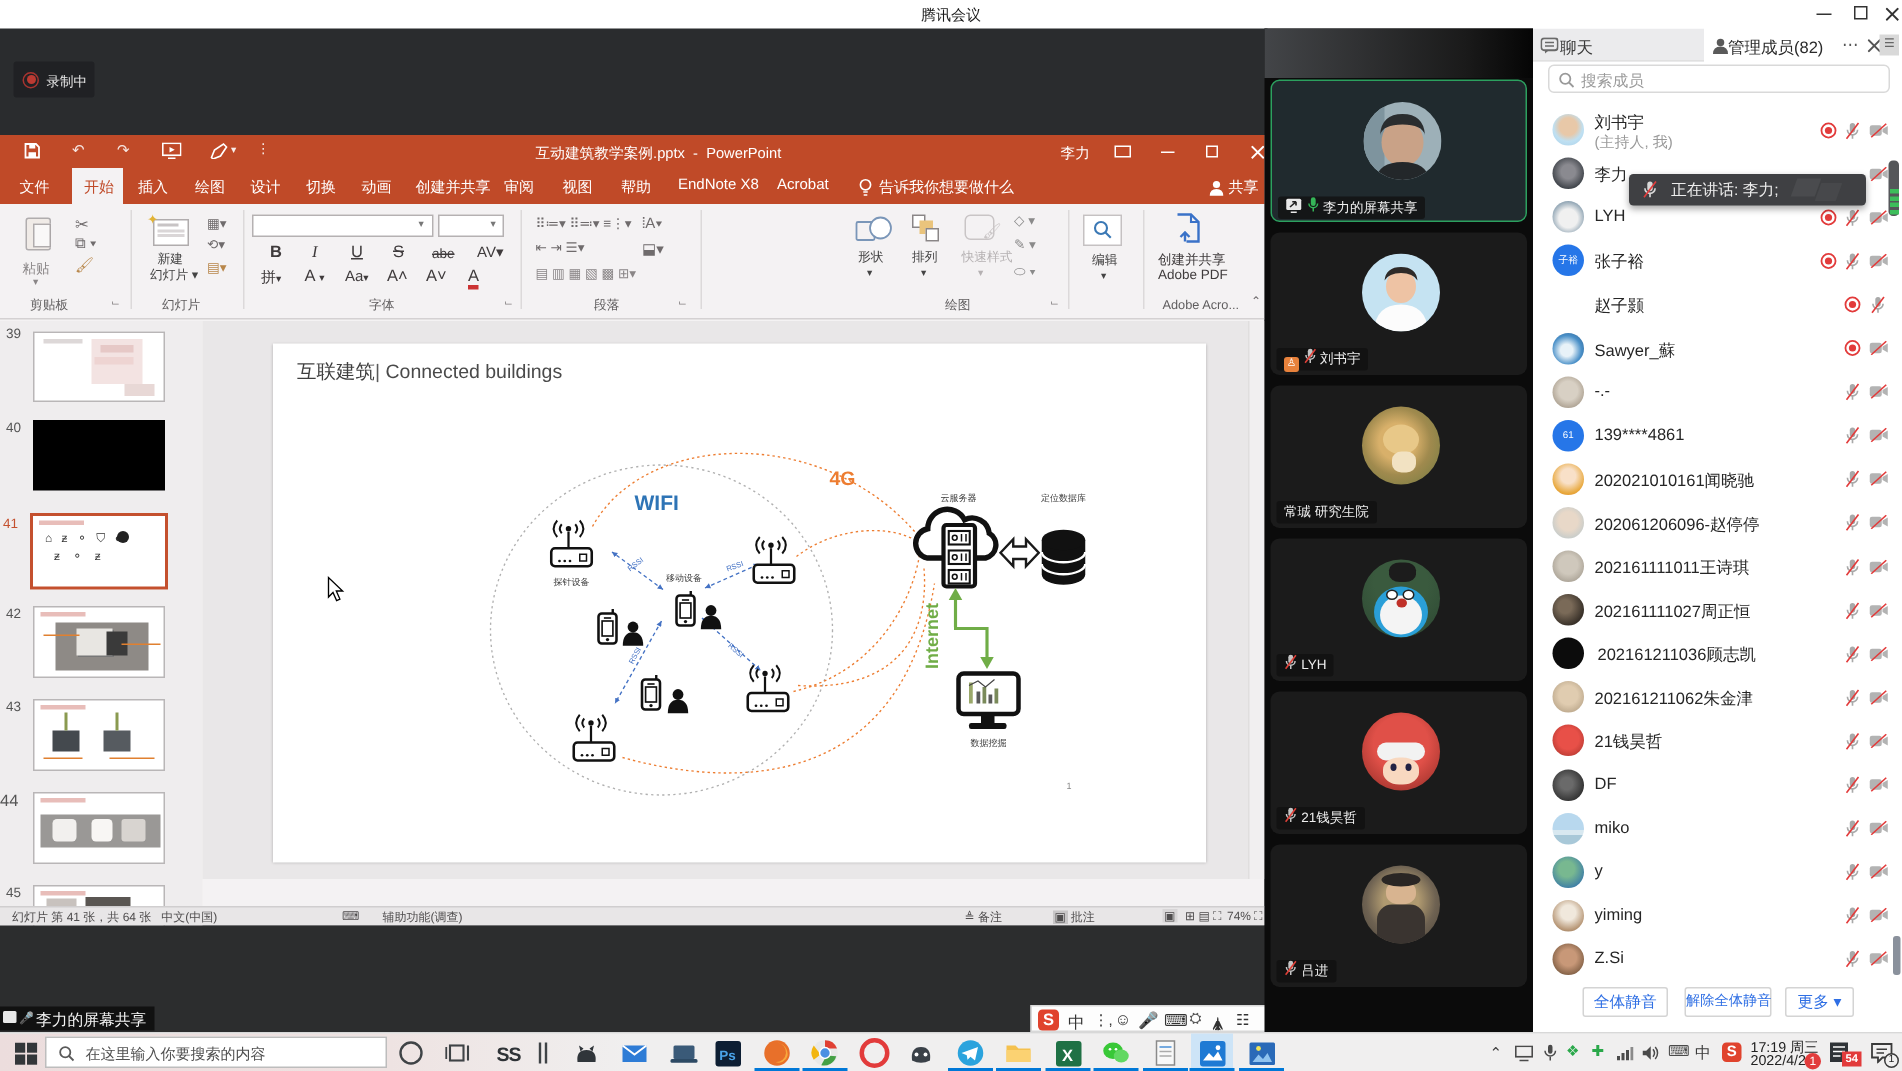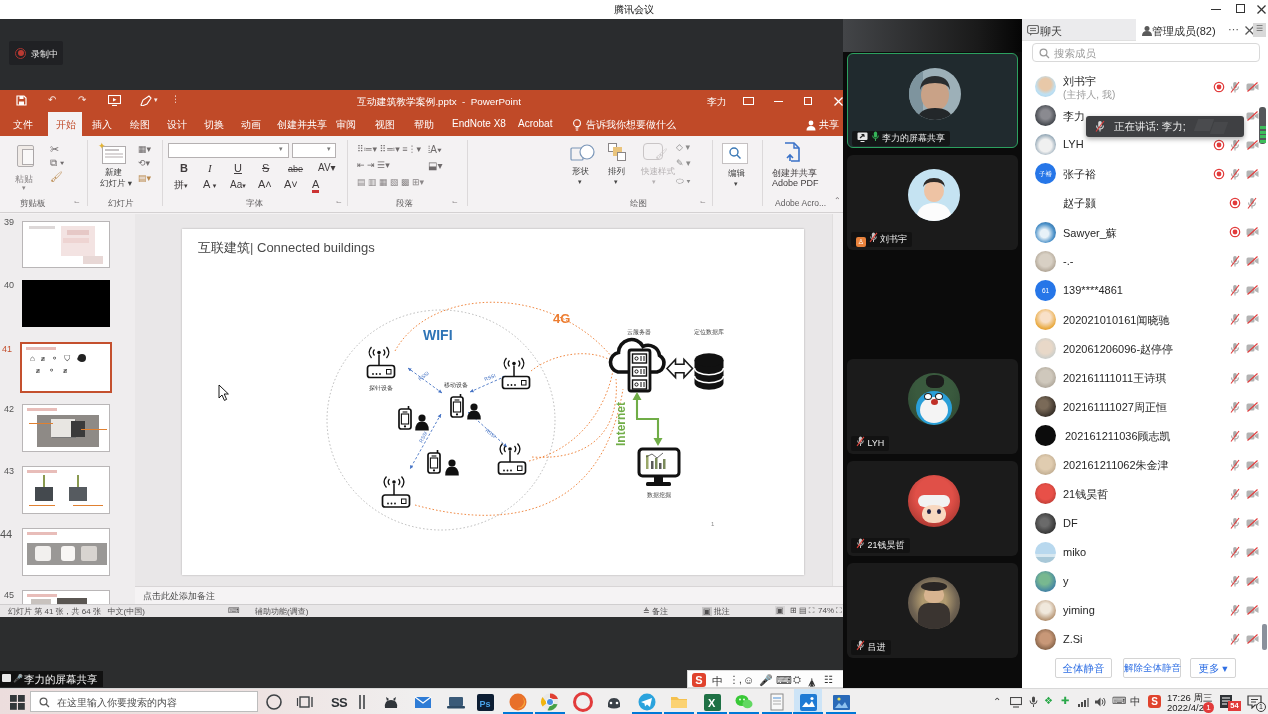--- a/index.html
+++ b/index.html
@@ -342,23 +342,20 @@
         <rect x="464" y="253" width="25" height="4" rx="1.5" fill="#111"></rect>
         <text x="477" y="268" font-size="6" fill="#3a3a3a" text-anchor="middle">数据挖掘</text>
         <text x="529" y="297" font-size="6" fill="#888">1</text>
         <path d="M37,156 l0,13 l3,-3 l2.4,5.4 l2.2,-1 l-2.4,-5.4 l4.2,0 z" fill="#fff" stroke="#000" stroke-width="0.9"></path>
       </svg>
     </div>
   </div>
 
   <div class="ab" style="left:832px;top:124px;width:11px;height:372px;background:#f1eff0;border-left:1px solid #e0dede;"></div>
 
-  <div class="ab" style="left:135px;top:496px;width:708px;height:18px;background:#f5f3f4;border-top:1px solid #d8d5d6;">
-    <div class="ab txt" style="left:8px;top:3px;font-size:9px;color:#4a4a4a;">点击此处添加备注</div>
-  </div>
 
   <div class="ab" style="left:0;top:514px;width:843px;height:13px;background:#e8e6e7;border-top:1px solid #d0cecf;color:#4f4d4e;padding-left:29px;" id="status">
     <div class="ab txt" style="left:8px;top:1px;font-size:8px;">幻灯片 第 41 张，共 64 张 &nbsp;&nbsp;中文(中国)</div>
     <div class="ab txt" style="left:228px;top:1px;font-size:8px;">⌨</div>
     <div class="ab txt" style="left:255px;top:1px;font-size:8px;">辅助功能(调查)</div>
     <div class="ab txt" style="left:643px;top:1px;font-size:8px;">≜ 备注</div>
     <div class="ab txt" style="left:702px;top:1px;font-size:8px;"><span style="background:#c8c6c7;padding:0 1px;">▣</span> 批注</div>
     <div class="ab txt" style="left:775px;top:0.5px;font-size:8px;background:#d8d6d7;padding:0 1px;">▣</div>
     <div class="ab txt" style="left:790px;top:0.5px;font-size:8px;">⊞ ▤ ⛶</div>
     <div class="ab txt" style="left:818px;top:1px;font-size:8px;">74%</div>
@@ -436,20 +433,27 @@
       <span style="display:inline-block;width:10px;height:10px;background:#e8823c;border-radius:2px;vertical-align:-2px;text-align:center;line-height:10px;font-size:7px;color:#fff;">♙</span>
       <svg width="9" height="11" viewBox="0 0 10 12" style="vertical-align:-1px;">
             <rect x="3.2" y="0.5" width="3.6" height="6.5" rx="1.8" fill="#c4c4c4"></rect>
             <path d="M1.8,5 a3.2,3.2 0 0 0 6.4,0" stroke="#c4c4c4" stroke-width="1.1" fill="none"></path>
             <line x1="5" y1="8.4" x2="5" y2="11" stroke="#c4c4c4" stroke-width="1.1"></line>
             <line x1="1.2" y1="10.8" x2="8.8" y2="0.8" stroke="#e04038" stroke-width="1.2"></line>
           </svg>
       刘书宇</div>
   </div>
 
+  <div class="ab" style="left:4px;top:238px;width:171px;height:95px;background:#1b1b1b;border-radius:6px;overflow:hidden;">
+    <div class="ab" style="left:61px;top:14px;width:52px;height:52px;border-radius:50%;background:radial-gradient(circle at 45% 45%,#d8b06a 0 30%,#a08a4e 55%,#6e7a40 100%);overflow:hidden;">
+      <div class="ab" style="left:14px;top:12px;width:24px;height:20px;background:#e8c888;border-radius:50%;"></div>
+      <div class="ab" style="left:20px;top:30px;width:16px;height:14px;background:#f2e2c2;border-radius:40%;"></div>
+    </div>
+    <div class="ab" style="left:4px;top:77px;height:15px;background:rgba(15,15,15,.72);border-radius:2px;padding:0 5px;color:#eee;font-size:9px;line-height:15px;">常珹 研究生院</div>
+  </div>
 
   <div class="ab" style="left:4px;top:340px;width:171px;height:95px;background:#1b1b1b;border-radius:6px;overflow:hidden;">
     <div class="ab" style="left:61px;top:14px;width:52px;height:52px;border-radius:50%;background:radial-gradient(circle at 50% 30%,#3a5a3e 0 40%,#2c4632 100%);overflow:hidden;">
       <div class="ab" style="left:8px;top:18px;width:36px;height:34px;background:#2a9fd8;border-radius:50%;"></div>
       <div class="ab" style="left:12px;top:24px;width:28px;height:26px;background:#f4f4f4;border-radius:50%;"></div>
       <div class="ab" style="left:23px;top:26px;width:7px;height:6px;background:#c03028;border-radius:50%;"></div>
       <div class="ab" style="left:16px;top:20px;width:8px;height:7px;background:#fff;border:1px solid #222;border-radius:50%;"></div>
       <div class="ab" style="left:27px;top:20px;width:8px;height:7px;background:#fff;border:1px solid #222;border-radius:50%;"></div>
       <div class="ab" style="left:18px;top:2px;width:18px;height:13px;background:#1c1c1c;border-radius:40%;"></div>
     </div>
@@ -940,21 +944,21 @@
         <rect x="6" y="2" width="2" height="7" fill="#4a4a4a"></rect>
         <rect x="9" y="0" width="2" height="9" fill="#8a8a8a"></rect>
       </svg>
 <svg class="ab" style="left:1095px;top:8px;" width="11" height="10" viewBox="0 0 11 10">
         <path d="M0,3.5 h2.5 l3,-3 v9 l-3,-3 h-2.5 z" fill="#4a4a4a"></path>
         <path d="M7,2.5 a4,4 0 0 1 0,5 M8.5,1 a6,6 0 0 1 0,8" stroke="#4a4a4a" stroke-width="1" fill="none"></path>
       </svg>
 <div class="ab txt" style="left:1112px;top:6px;font-size:10px;color:#4a4a4a;">⌨</div>
 <div class="ab txt" style="left:1130px;top:6px;font-size:10.5px;color:#3a3a3a;">中</div>
 <div class="ab" style="left:1148px;top:6px;width:13px;height:13px;background:#e0432d;border-radius:3px;color:#fff;font-size:10px;font-weight:bold;text-align:center;line-height:13px;">S</div>
-<div class="ab txt" style="left:1167px;top:2.5px;font-size:9.5px;color:#222;">17:26 周三</div>
+<div class="ab txt" style="left:1167px;top:2.5px;font-size:9.5px;color:#222;">17:19 周三</div>
 <div class="ab txt" style="left:1167px;top:13px;font-size:9.5px;color:#222;">2022/4/2</div>
 <div class="ab" style="left:1203px;top:12.5px;width:11px;height:11px;background:#e23b3b;border-radius:50%;color:#fff;font-size:8px;text-align:center;line-height:11px;">1</div>
 <svg class="ab" style="left:1219px;top:5px;" width="16" height="16" viewBox="0 0 16 16">
         <rect x="1" y="1" width="12" height="13" fill="#2f3337"></rect>
         <line x1="3" y1="4" x2="11" y2="4" stroke="#fff" stroke-width="1"></line>
         <line x1="3" y1="7" x2="11" y2="7" stroke="#fff" stroke-width="1"></line>
         <line x1="3" y1="10" x2="8" y2="10" stroke="#fff" stroke-width="1"></line>
       </svg>
 <div class="ab" style="left:1228px;top:12px;width:13px;height:10px;background:#e23b3b;color:#fff;font-size:7.5px;font-weight:bold;text-align:center;line-height:10px;">54</div>
 <svg class="ab" style="left:1247px;top:6px;" width="15" height="14" viewBox="0 0 15 14">

